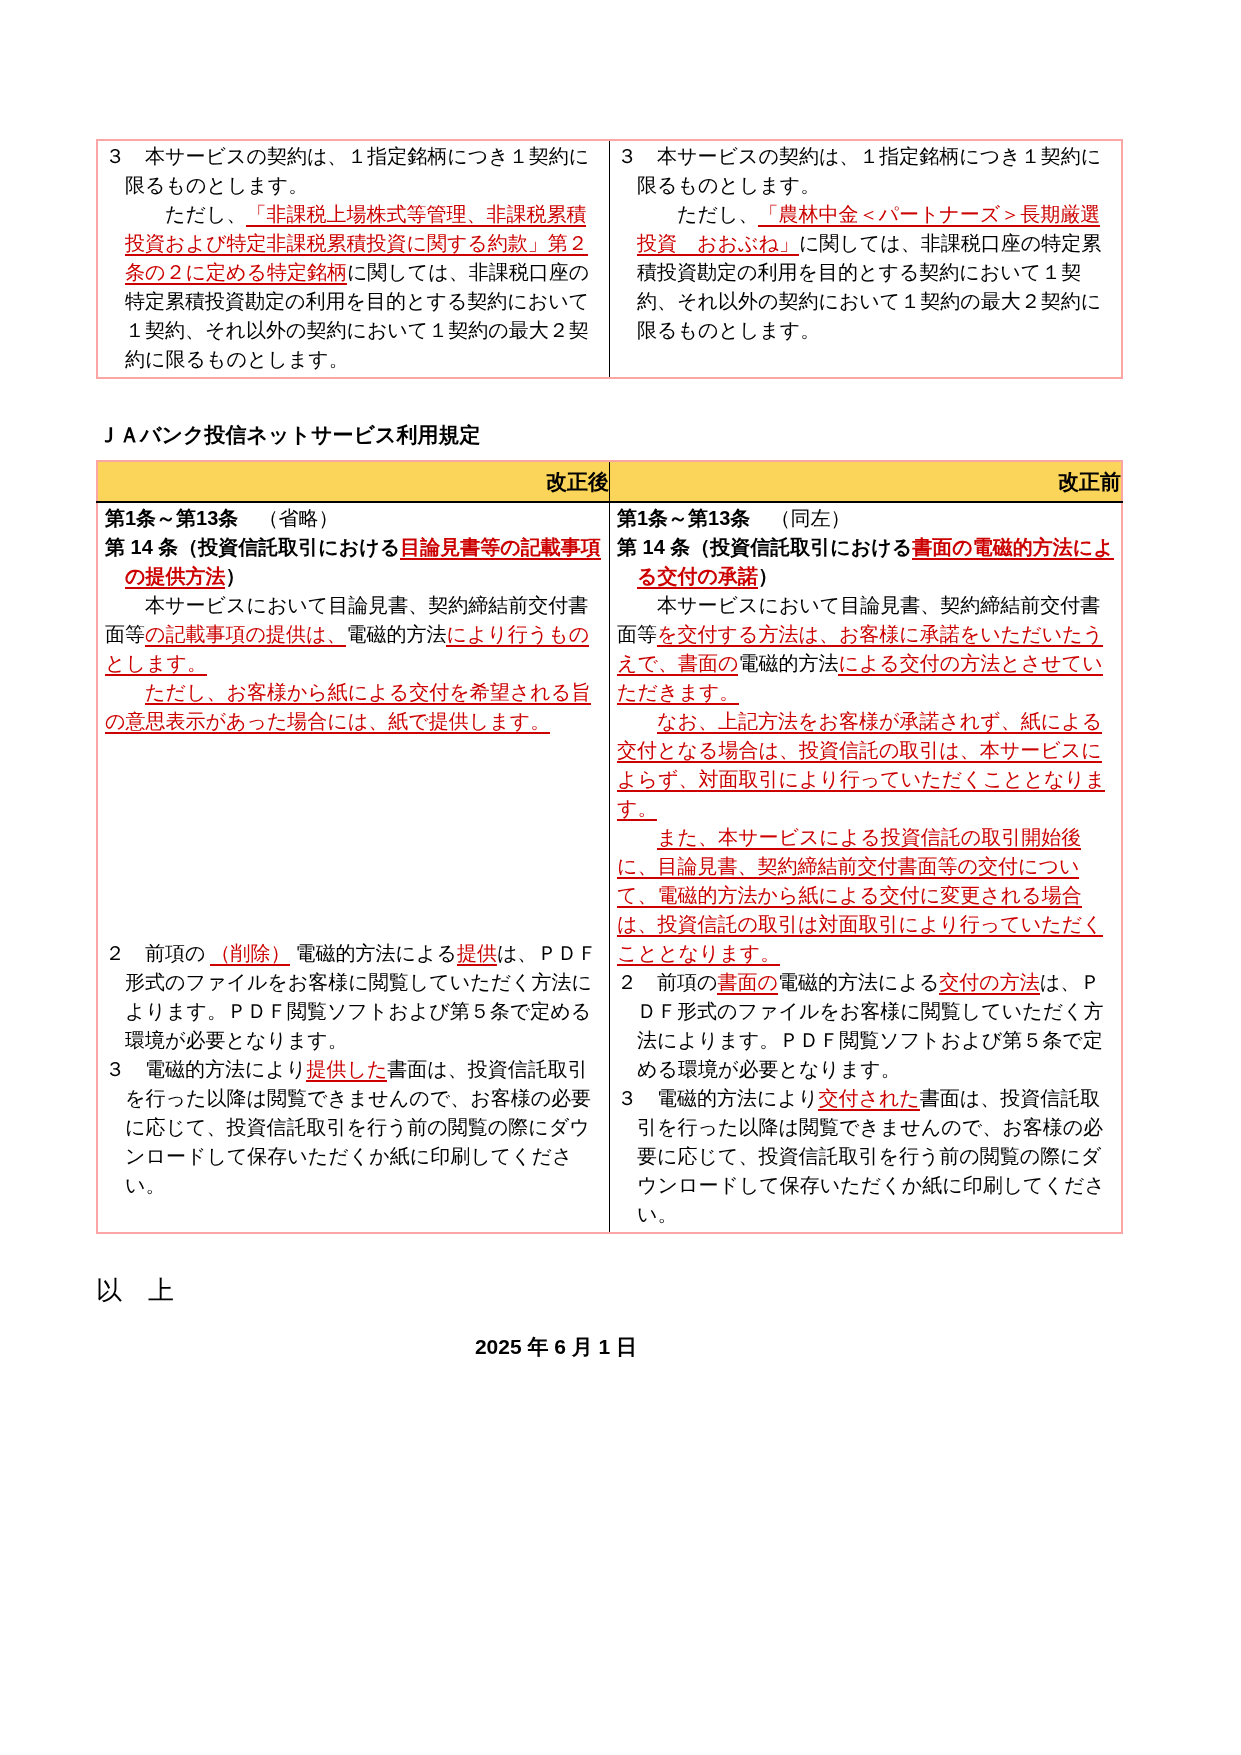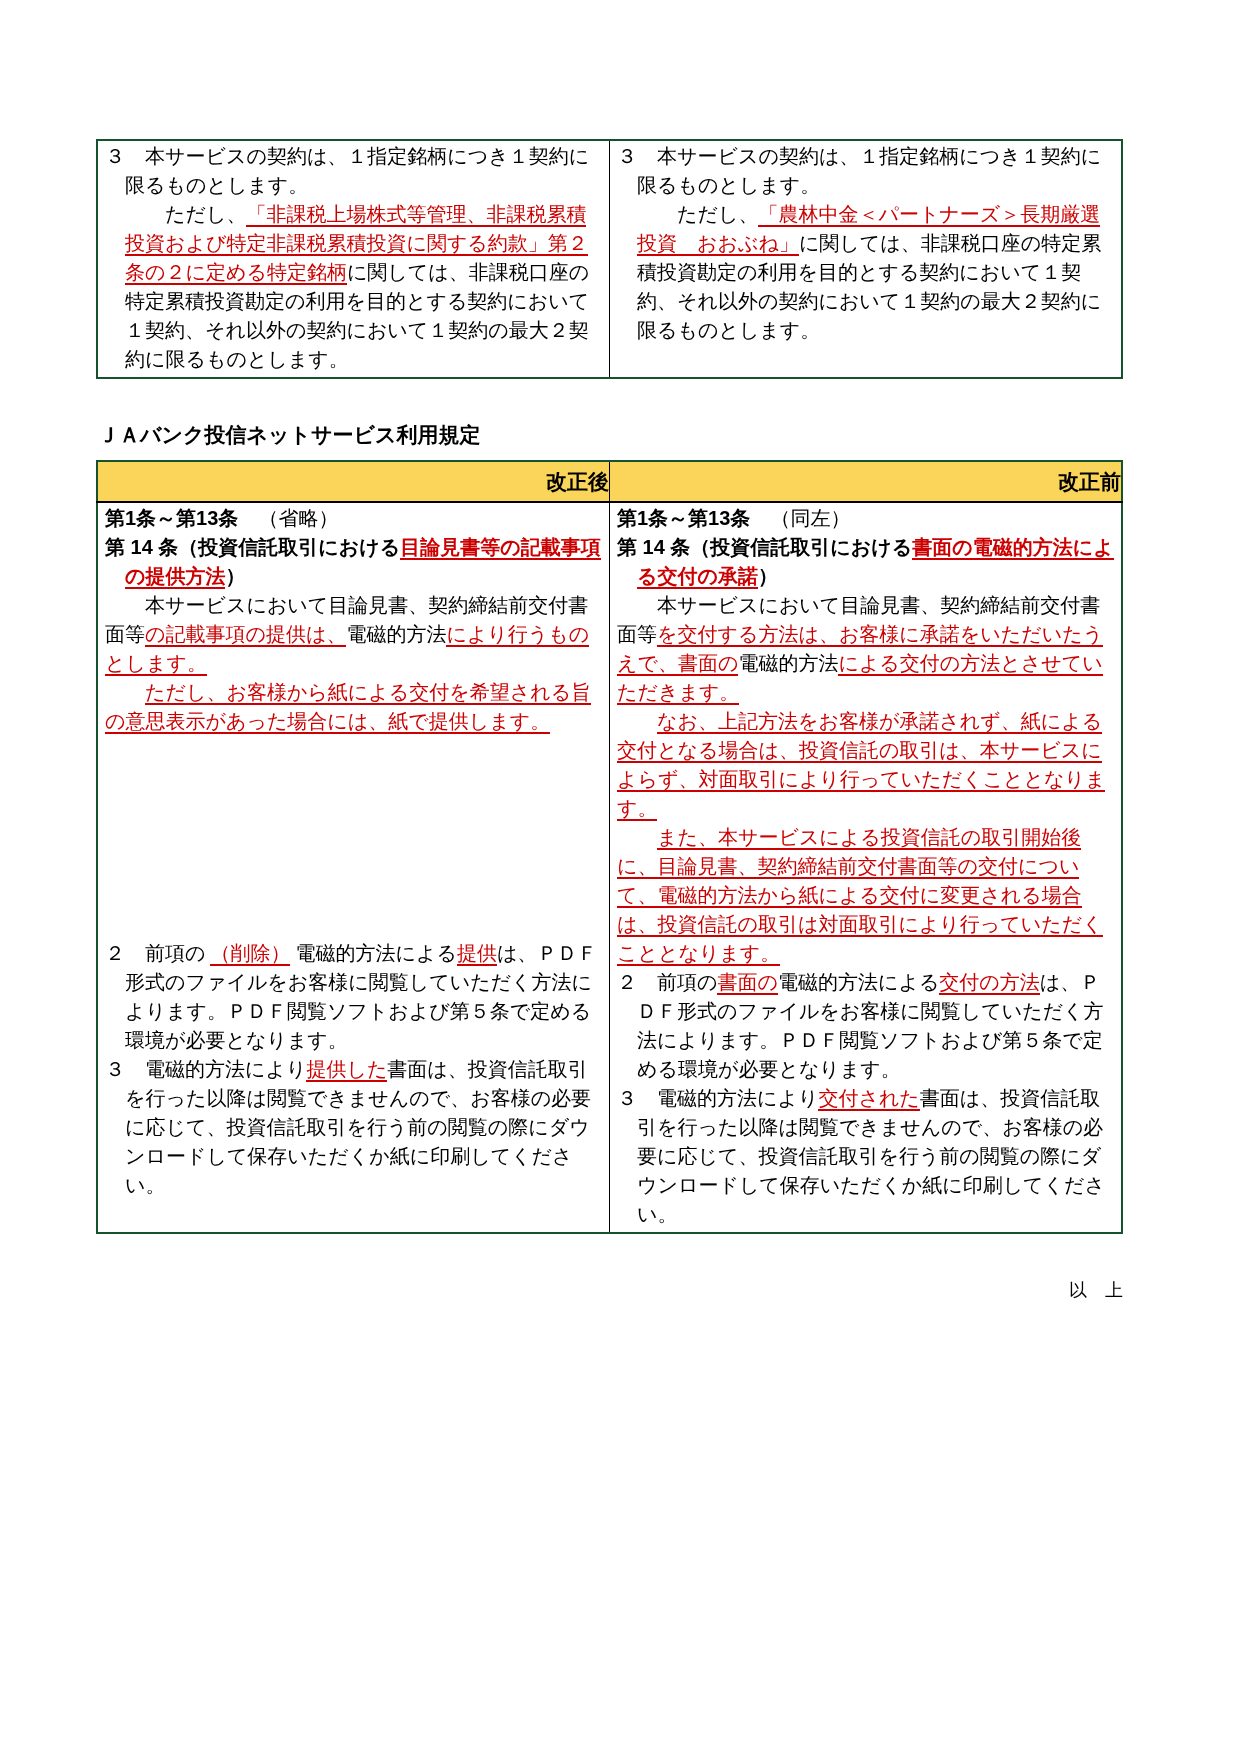--- a/index.html
+++ b/index.html
@@ -3,41 +3,41 @@
 <meta charset="utf-8">
 <style>
   :root{ --red:#CC0000; --yellow:#FAD55A; }
   html,body{margin:0;padding:0;background:#ffffff;}
   .page{
     width:1241px;height:1755px;background:#fff;box-sizing:border-box;
     padding:139px 0 0 96px;position:relative;overflow:hidden;
     font-family:"Liberation Serif","DejaVu Serif",serif;
     font-size:20px;line-height:29px;color:#000;
   }
-  table.cmp{border-collapse:collapse;table-layout:fixed;width:1027px;border:2px solid #14532d;}
+  table.cmp{border-collapse:collapse;table-layout:fixed;width:1027px;border:2px solid #fca5a5;}
   table.cmp td, table.cmp th{width:50%;vertical-align:top;padding:1px 7px 3px 7px;}
   table.cmp td + td, table.cmp th + th{border-left:1px solid #000;}
   table.cmp tr.footer-row td{border-top:1px solid #000;padding-top:2px;padding-bottom:2px;}
   table.t2 th{
     background:var(--yellow);text-align:right;border-bottom:2px solid #000;
     font-family:"Liberation Sans","DejaVu Sans",sans-serif;font-weight:bold;
     font-size:21px;padding:5px 0;
   }
   .p{margin:0;}
   .hang1{padding-left:20px;text-indent:-20px;}
   .parain{padding-left:20px;}
   .spacer{height:203px;}
   .red{color:var(--red);}
   .u{border-bottom:2px solid var(--red);padding-bottom:0px;}
   .b{font-family:"Liberation Sans","DejaVu Sans",sans-serif;font-weight:bold;}
   .title{
     font-family:"Liberation Sans","DejaVu Sans",sans-serif;font-weight:bold;
     font-size:21px;line-height:24px;margin:44px 0 13px 2px;
   }
-  .closing{width:1027px;text-align:right;margin-top:42px;font-size:18px;}
+  .closing{width:1027px;margin-top:42px;font-size:26px;}
   .sig{
     width:920px;text-align:center;margin-top:28px;
     font-family:"Liberation Sans","DejaVu Sans",sans-serif;font-weight:bold;
     font-size:21px;line-height:27px;
   }
 </style>
 </head>
 <body>
 
 <div class="page">
@@ -84,15 +84,16 @@
             <div class="p hang1"><span class="">２　前項の</span><span class="red u ">書面の</span><span class="">電磁的方法による</span><span class="red u ">交付の方法</span><span class="">は、ＰＤＦ形式のファイルをお客様に閲覧していただく方法によります。ＰＤＦ閲覧ソフトおよび第５条で定める環境が必要となります。</span></div>
             <div class="p hang1"><span class="">３　電磁的方法により</span><span class="red u ">交付された</span><span class="">書面は、投資信託取引を行った以降は閲覧できませんので、お客様の必要に応じて、投資信託取引を行う前の閲覧の際にダウンロードして保存いただくか紙に印刷してください。</span></div>
           </td>
     </tr>
   </tbody>
     </table>
 
   <div class="closing">以　上</div>
 
   <div class="sig">
+    <div>2025 年 6 月 1 日</div>
   </div>
 
 </div>
 
 </body></html>

